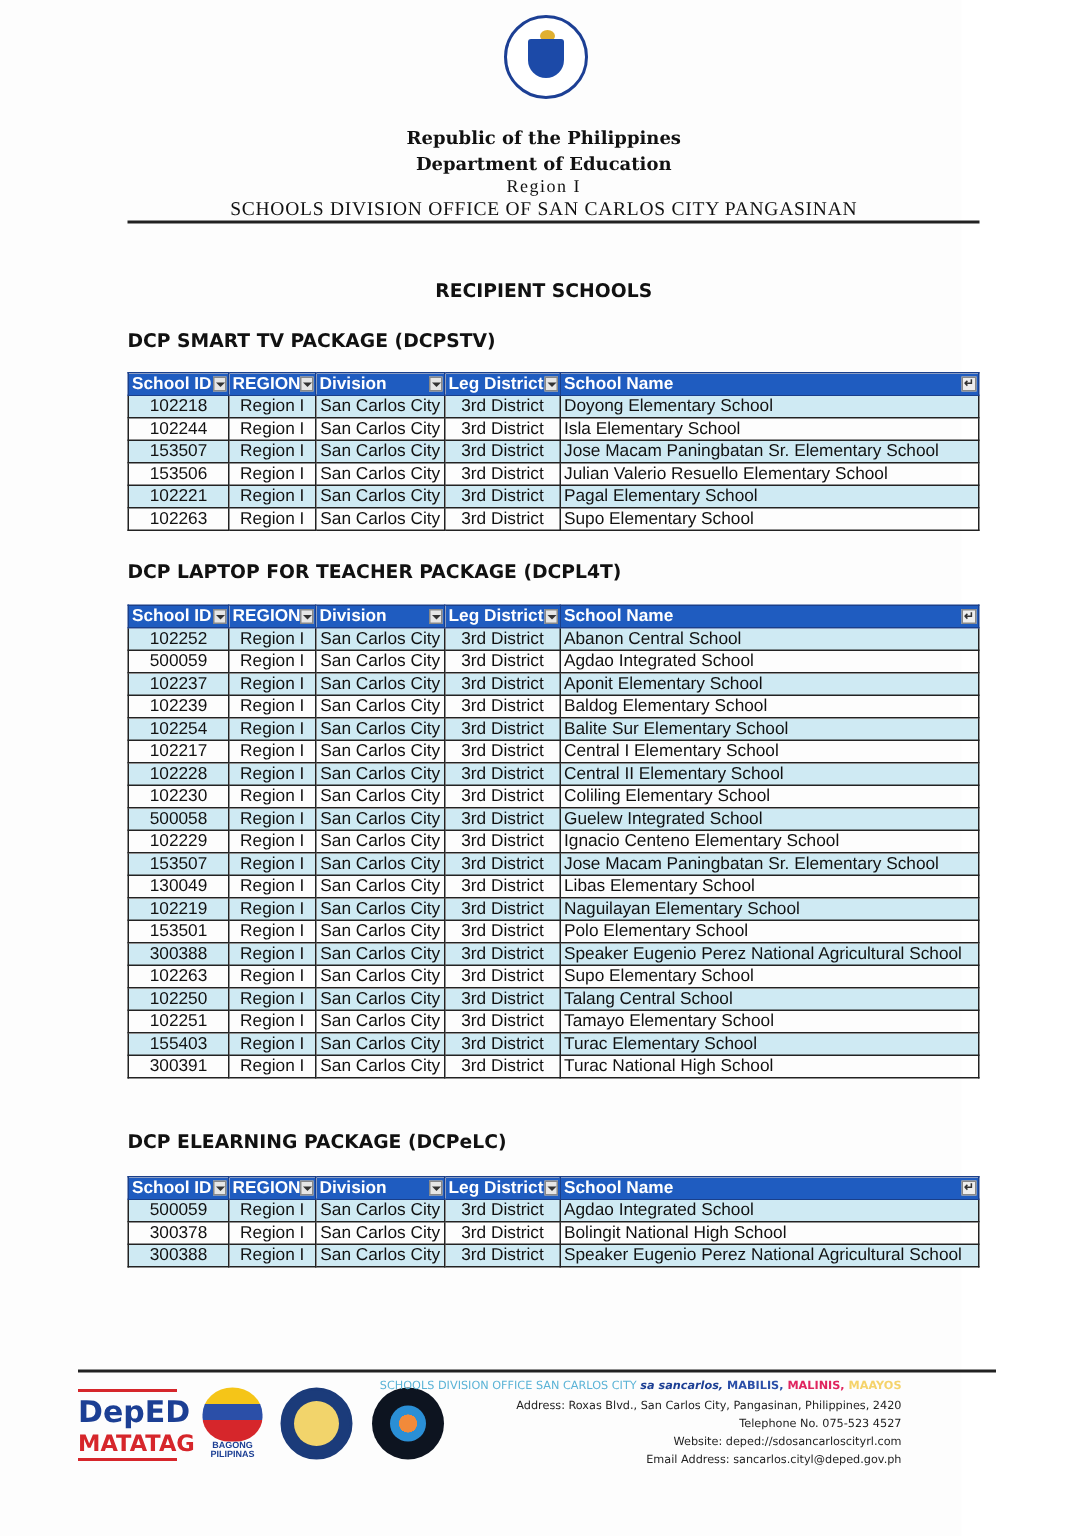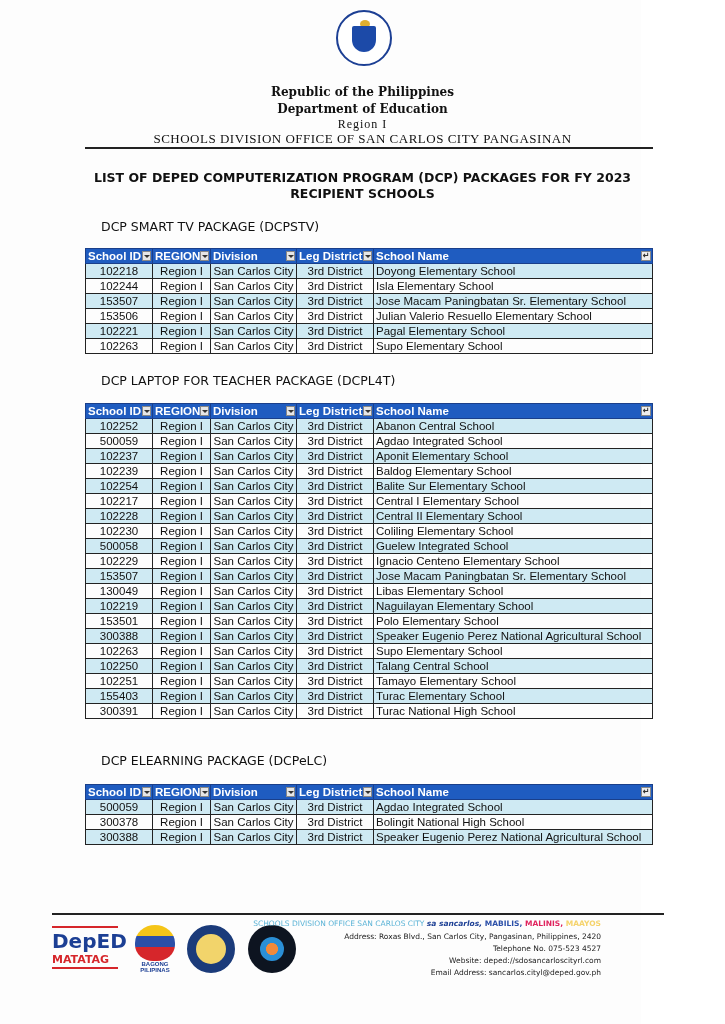--- a/index.html
+++ b/index.html
@@ -9,39 +9,39 @@
   
   .seal { position: absolute; left: 336px; top: 10px; width: 56px; height: 56px; border-radius: 50%; border: 2px solid #1c3f94; background: #fff; box-sizing: border-box; }
   .seal .inner { position: absolute; left: 14px; top: 14px; width: 24px; height: 26px; background: #1c4aa8; border-radius: 2px 2px 12px 12px; }
   .seal .torch { position: absolute; left: 22px; top: 8px; width: 10px; height: 8px; background: #e0b030; border-radius: 50%; }
   .hdr1 { position: absolute; left: 0; width: 725px; text-align: center; font-family: "DejaVu Serif", serif; font-weight: bold; font-size: 12px; color: #111; }
   .hdr-region { position: absolute; left: 0; width: 725px; text-align: center; font-family: "Liberation Serif", serif; font-size: 12px; letter-spacing: 1px; }
   .hdr-sdo { position: absolute; left: 0; width: 725px; text-align: center; font-family: "Liberation Serif", serif; font-size: 13px; letter-spacing: 0.5px; }
   .hdr-line { position: absolute; left: 85px; top: 147px; width: 568px; height: 2px; background: #222; }
 
   .doc-title { position: absolute; left: 0; width: 725px; text-align: center; font-weight: bold; font-size: 12.5px; font-family: "DejaVu Sans", sans-serif; }
-  .section-title { position: absolute; left: 85px; font-weight: normal; font-size: 12.5px; font-family: "DejaVu Sans", sans-serif; margin-left: 16px; }
+  .section-title { position: absolute; left: 85px; font-weight: bold; font-size: 12.5px; font-family: "DejaVu Sans", sans-serif; }
 
   
   table.dcp { position: absolute; left: 85px; width: 567px; border-collapse: collapse; table-layout: fixed; font-size: 11.5px; }
   table.dcp th { background: #1f5cc0; color: #fff; font-weight: bold; text-align: left; padding: 0 2px; height: 14px; border: 1px solid #1a3f8a; white-space: nowrap; overflow: hidden; position: relative; }
   table.dcp th .dd { position: absolute; right: 1px; top: 2px; width: 9px; height: 10px; background: #e6e6e6; border: 1px solid #888; box-sizing: border-box; }
   table.dcp th .dd::after { content: ""; position: absolute; left: 1px; top: 3px; border-left: 3px solid transparent; border-right: 3px solid transparent; border-top: 3px solid #333; }
   table.dcp th .sort { position: absolute; right: 1px; top: 2px; width: 10px; height: 10px; background: #eee; border: 1px solid #888; box-sizing: border-box; font-size: 8px; color: #333; line-height: 8px; text-align: center; }
   table.dcp td { height: 14px; padding: 0 2px; border: 1px solid #222; white-space: nowrap; overflow: hidden; }
   table.dcp tr.alt td { background: #cfeaf3; }
   table.dcp td.c { text-align: center; }
   col.c1 { width: 67px; } col.c2 { width: 58px; } col.c3 { width: 86px; } col.c4 { width: 77px; } col.c5 { width: 279px; }
 
   
   .foot-line { position: absolute; left: 52px; top: 913px; width: 612px; height: 2px; background: #222; }
   .logo { position: absolute; top: 925px; }
   .deped-logo { left: 52px; width: 66px; height: 52px; }
   .deped-logo .d1 { font-weight: bold; font-size: 20px; color: #1c3f94; font-family: "DejaVu Sans", sans-serif; }
-  .deped-logo .d2 { font-weight: bold; font-size: 11px; color: #d6262b; font-family: "DejaVu Sans", sans-serif; }
+  .deped-logo .d2 { font-weight: bold; font-size: 15px; color: #d6262b; font-family: "DejaVu Sans", sans-serif; }
   .deped-logo .bar { height: 2px; background: #d6262b; margin: 1px 0; }
   .bp-logo { left: 130px; width: 50px; height: 52px; }
   .bp-logo .sun { width: 40px; height: 36px; margin: 0 auto; border-radius: 50% 50% 45% 45%; background: linear-gradient(180deg, #f5c518 0 30%, #2b4fa8 30% 60%, #d6262b 60% 100%); }
   .bp-logo .t { font-size: 6px; font-weight: bold; color: #1c3f94; text-align: center; }
   .sdo-seal { left: 187px; width: 48px; height: 48px; border-radius: 50%; background: #1b3b7a; border: 2px solid #1b3b7a; box-sizing: border-box; }
   .sdo-seal .in { position: absolute; left: 7px; top: 7px; width: 30px; height: 30px; border-radius: 50%; background: #f2d46b; }
   .tech-seal { left: 248px; width: 48px; height: 48px; border-radius: 50%; background: #0d1420; }
   .tech-seal .in { position: absolute; left: 12px; top: 12px; width: 24px; height: 24px; border-radius: 50%; background: radial-gradient(circle, #f28a3a 0 35%, #2a8fd6 36% 100%); }
 
   .foot-text { position: absolute; right: 40px; text-align: right; font-size: 7.5px; color: #222; font-family: "DejaVu Sans", sans-serif; }
@@ -60,21 +60,20 @@
   <div class="seal">
       <div class="torch"></div>
       <div class="inner"></div>
     </div>
   <div class="hdr1" style="top:85px">Republic of the Philippines</div>
   <div class="hdr1" style="top:102px">Department of Education</div>
   <div class="hdr-region" style="top:117px">Region I</div>
   <div class="hdr-sdo" style="top:131px">SCHOOLS DIVISION OFFICE OF SAN CARLOS CITY PANGASINAN</div>
   <div class="hdr-line"></div>
 
-  <div class="doc-title" style="top:170px">LIST OF DEPED COMPUTERIZATION PROGRAM (DCP) PACKAGES FOR FY 2023</div>
   <div class="doc-title" style="top:186px">RECIPIENT SCHOOLS</div>
 
   <div class="section-title" style="top:219px">DCP SMART TV PACKAGE (DCPSTV)</div>
   <table class="dcp" style="top:248px">
     <colgroup>
         <col class="c1">
         <col class="c2">
         <col class="c3">
         <col class="c4">
         <col class="c5">

